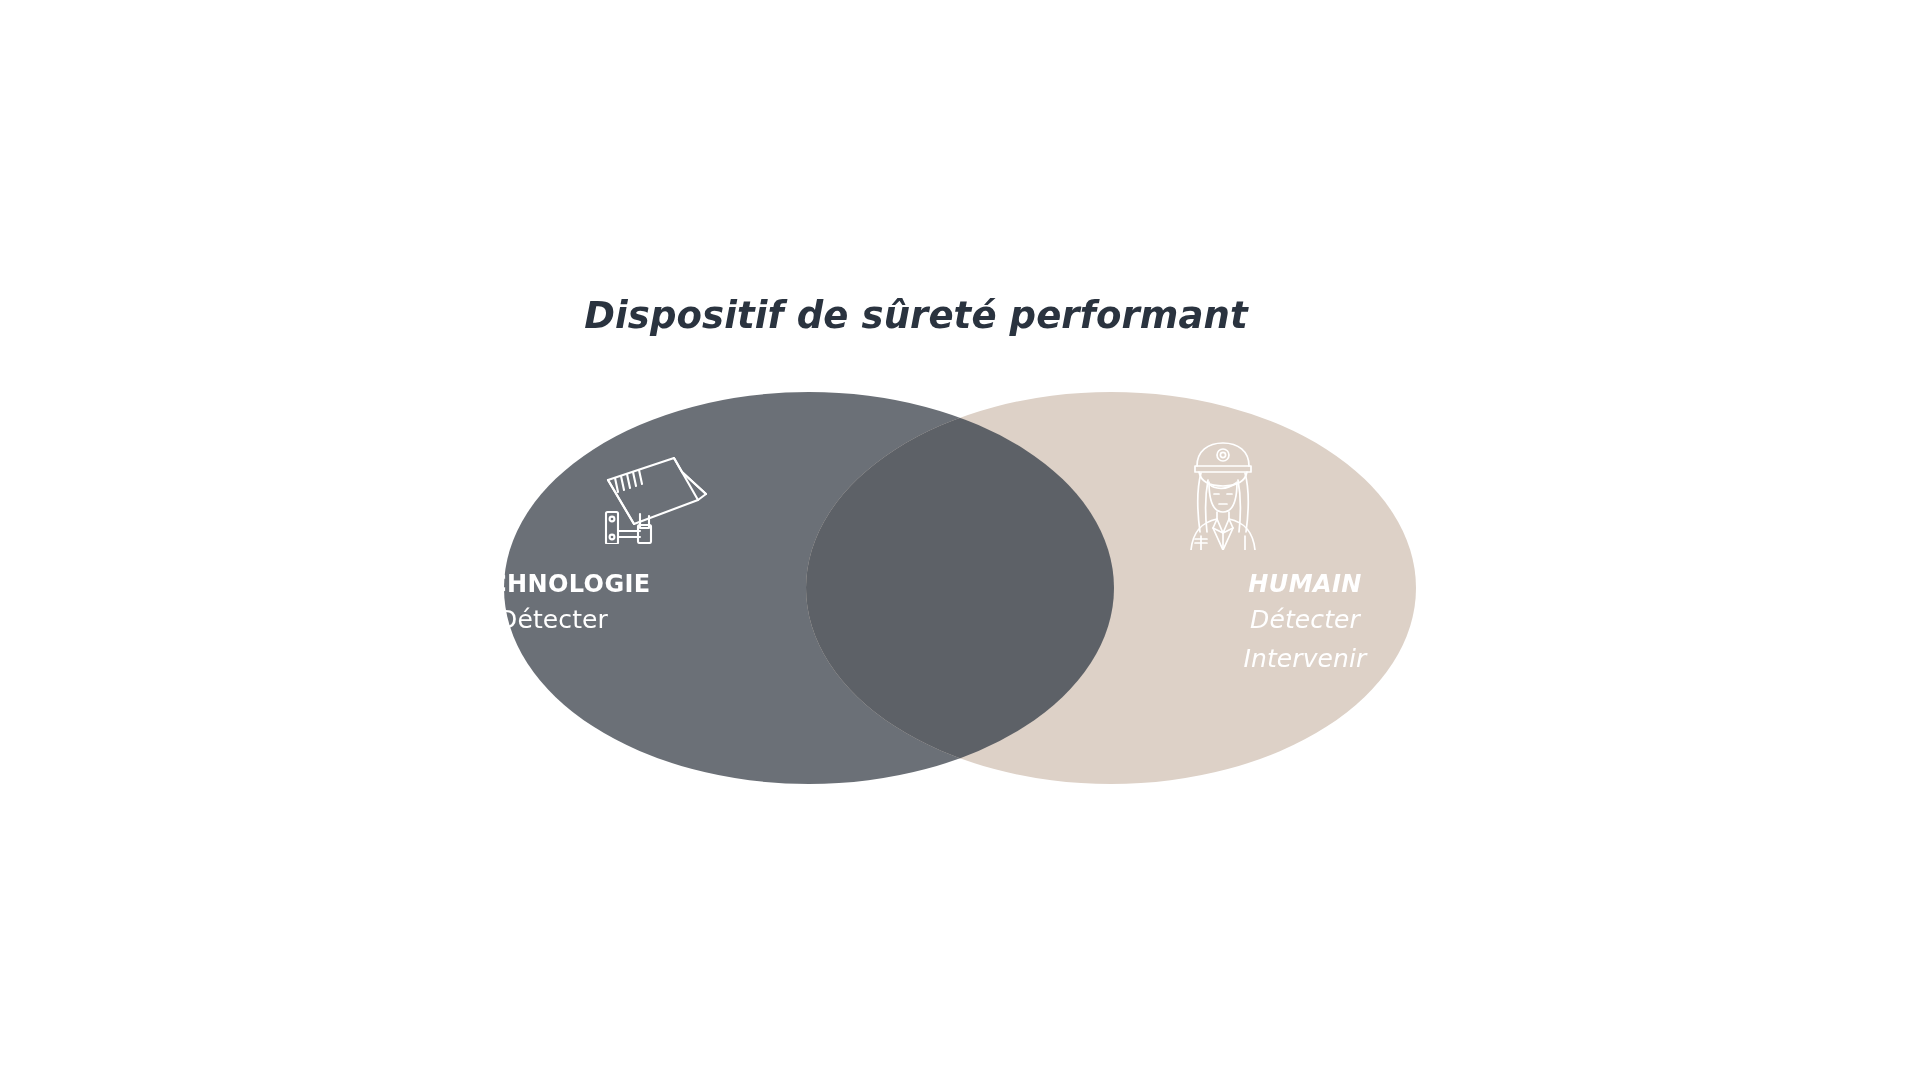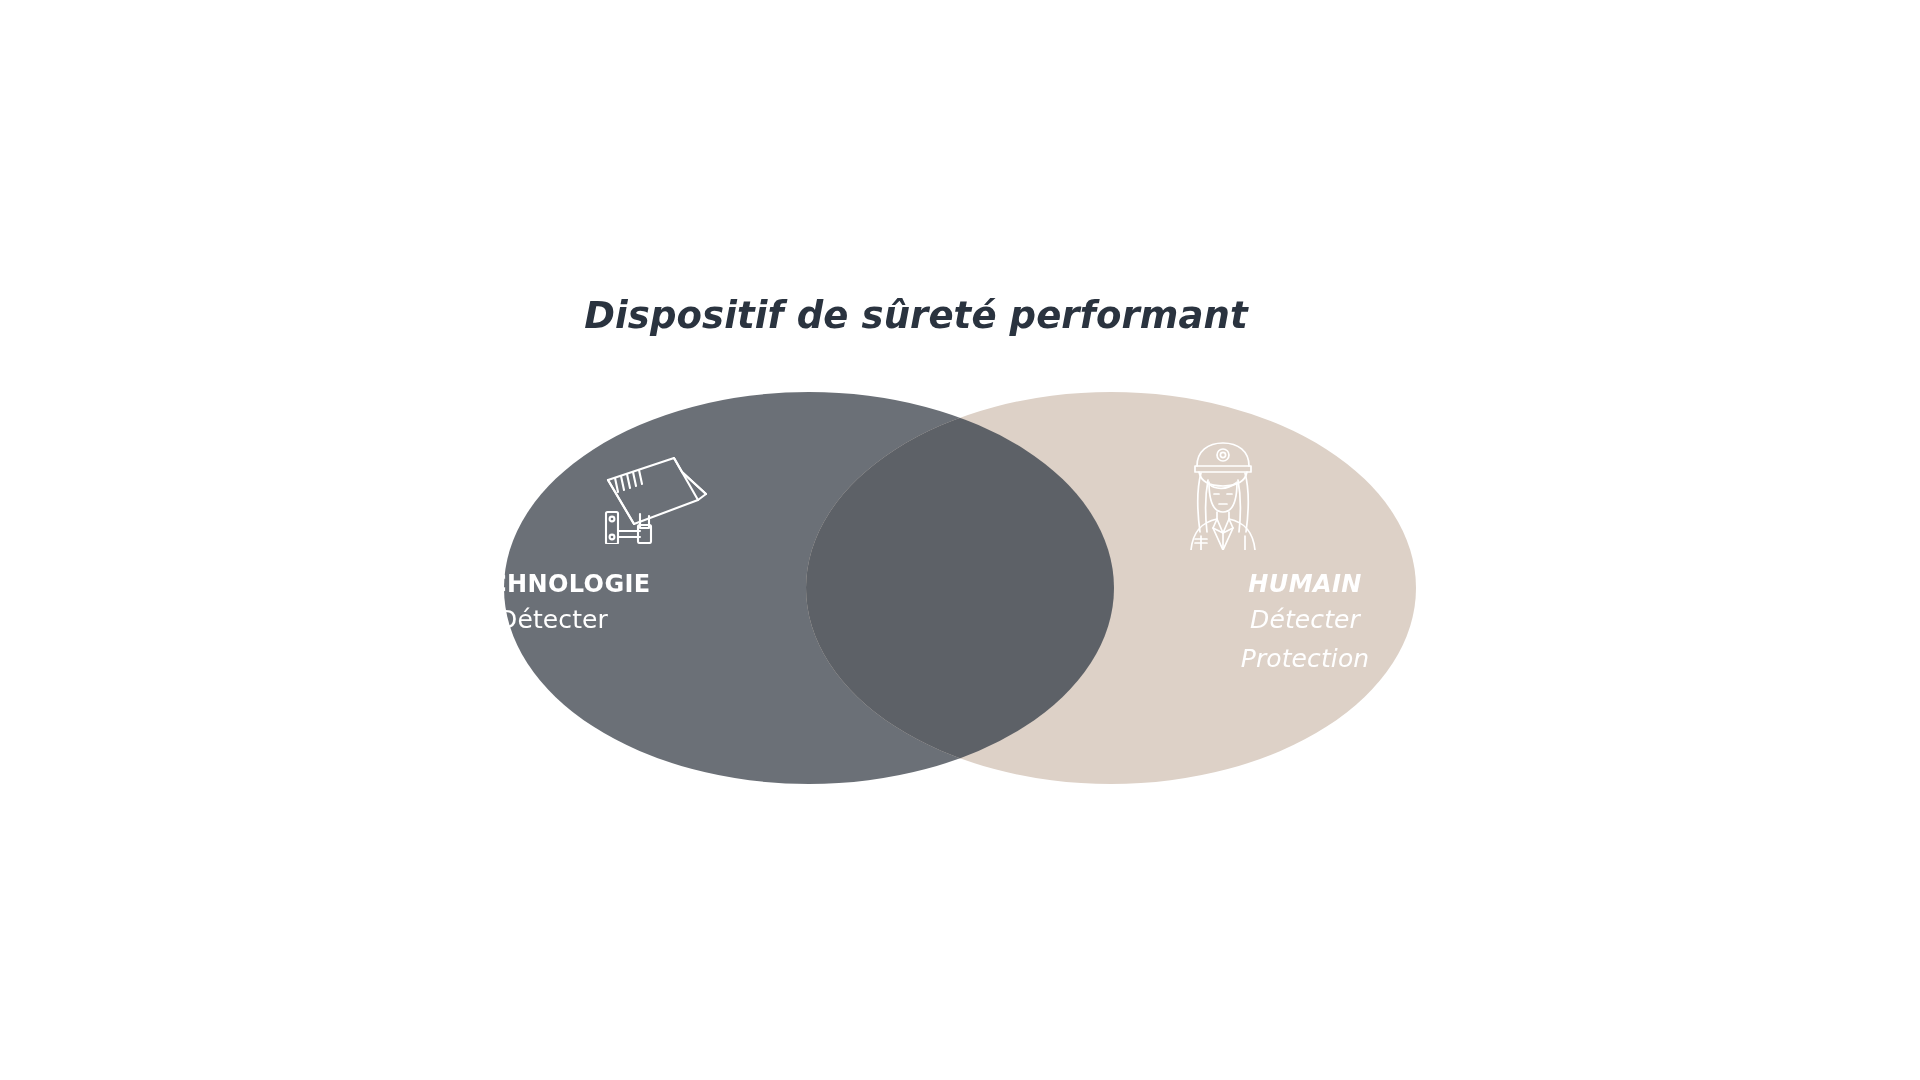--- a/index.html
+++ b/index.html
@@ -247,17 +247,17 @@
   </div>
 
   <div class="lobe-text" id="text-technologie">
     <div class="lobe-heading">TECHNOLOGIE</div>
     <div class="lobe-item">Détecter</div>
   </div>
 
   <div class="lobe-text" id="text-humain">
     <div class="lobe-heading">HUMAIN</div>
     <div class="lobe-item">Détecter</div>
-    <div class="lobe-item">Protection</div>
+    <div class="lobe-item">Intervenir</div>
   </div>
 
 
 </div>
 
 </body></html>

